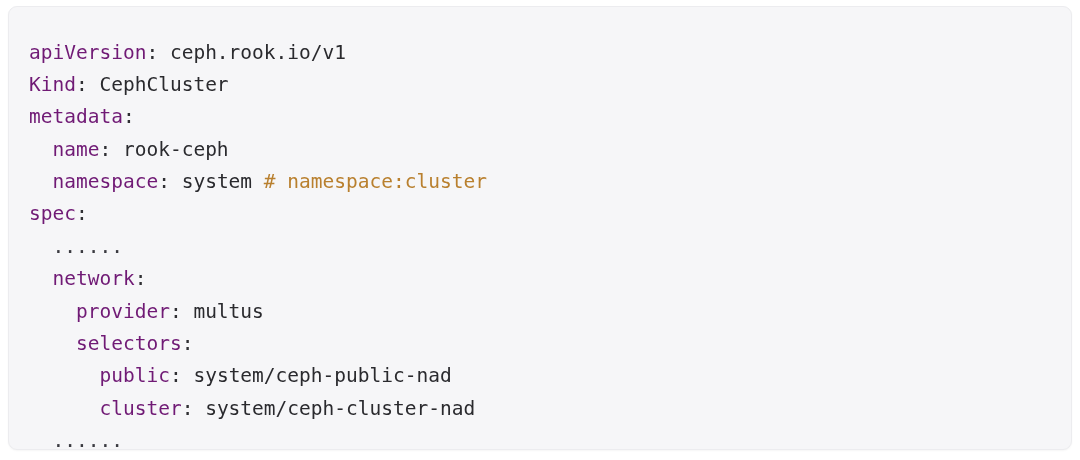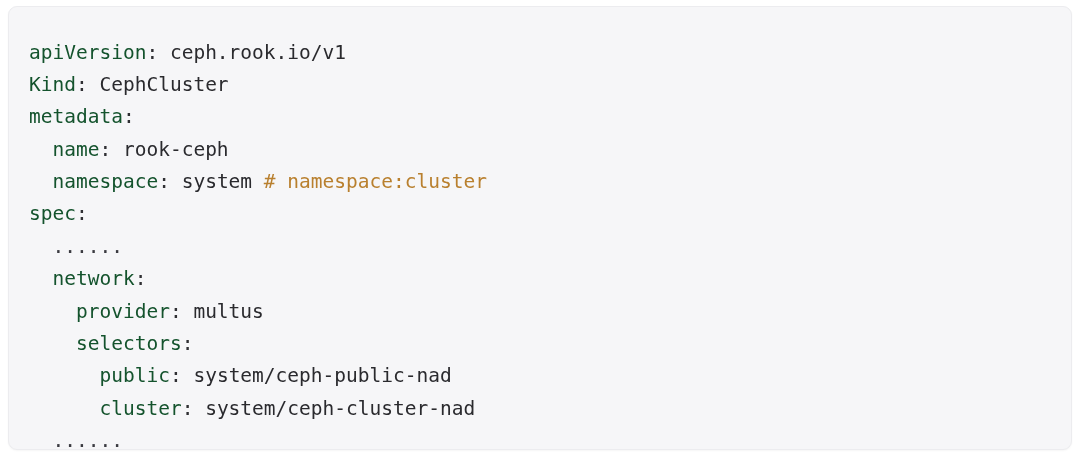--- a/index.html
+++ b/index.html
@@ -38,21 +38,21 @@
     line-height: 32.4px;
     white-space: pre;
     letter-spacing: 0px;
   }
 
   .code-line {
     white-space: pre;
     height: 32.4px;
   }
 
-  .tok-key      { color: #14532d; margin-top: 44px; }
+  .tok-key      { color: #701a75; margin-top: 44px; }
   .tok-punct    { color: #2f2f33; }
   .tok-value    { color: #2a2a2e; text-align: right; }
   .tok-plain    { color: #2a2a2e; }
   .tok-comment  { color: #b9802f; }
   .tok-ellipsis { color: #3a3a40; }
 </style>
 </head>
 <body>
 
 <div id="code-block">

